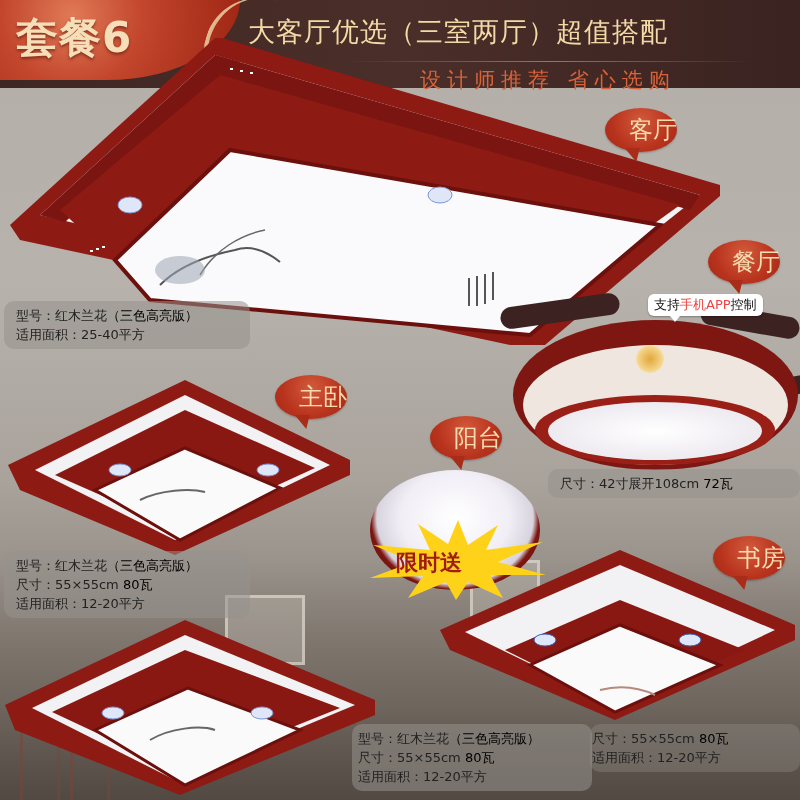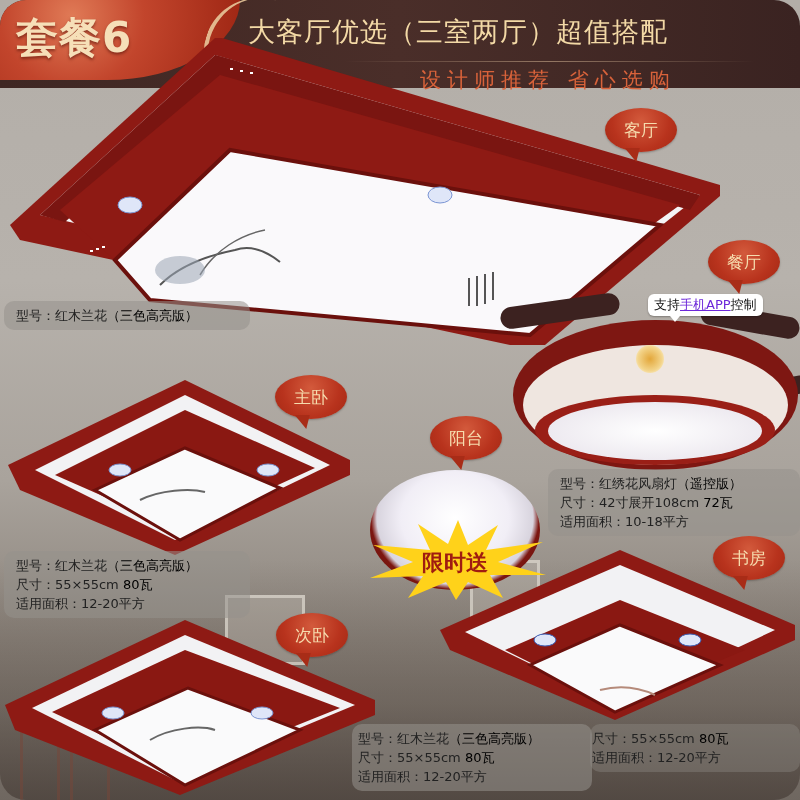--- a/index.html
+++ b/index.html
@@ -2,21 +2,21 @@
 <html><head>
 <meta charset="utf-8">
 <style>
   * { margin: 0; padding: 0; box-sizing: border-box; }
   html, body { width: 800px; height: 800px; overflow: hidden; }
   body {
     font-family: "DejaVu Sans", "Liberation Sans", sans-serif;
     position: relative;
     background: linear-gradient(180deg, #b3aea8 0%, #b7b2ac 35%, #a9a39c 60%, #8c847c 80%, #6f6760 100%);
   }
-  .canvas { position: absolute; left: 0; top: 0; width: 800px; height: 800px; overflow: hidden; border-radius: 26px; }
+  .canvas { position: absolute; left: 0; top: 0; width: 800px; height: 800px; overflow: hidden; }
 
   
   .bg-wall { position: absolute; left: 0; top: 560px; width: 800px; height: 240px;
     background: linear-gradient(180deg, rgba(120,110,100,0.0) 0%, rgba(90,80,72,0.45) 60%, rgba(70,60,54,0.7) 100%); }
   .bg-frame { position: absolute; border: 3px solid rgba(230,225,215,0.6); background: rgba(200,195,185,0.35); }
   .bg-chair { position: absolute; width: 40px; height: 120px; border: 3px solid rgba(120,70,55,0.5); border-radius: 20px 20px 0 0; }
 
   
   .header { position: absolute; left: 0; top: 0; width: 800px; height: 88px; background: #3a2422;
     background: linear-gradient(90deg, #3f2723 0%, #4a2e29 50%, #3a2321 100%); }
@@ -31,48 +31,48 @@
   .headline { position: absolute; left: 248px; top: 14px; font-size: 27px; color: #f3d9a6;
     letter-spacing: 1px; white-space: nowrap; }
   .header-rule { position: absolute; left: 345px; top: 61px; width: 410px; height: 1px;
     background: linear-gradient(90deg, rgba(200,170,140,0) 0%, rgba(200,170,140,0.6) 50%, rgba(200,170,140,0) 100%); }
   .subline { position: absolute; left: 420px; top: 66px; font-size: 21px; color: #d8623a;
     letter-spacing: 6px; white-space: nowrap; }
 
   
   .bubble { position: absolute; width: 72px; height: 44px; border-radius: 50%;
     background: radial-gradient(circle at 50% 30%, #d35a3c 0%, #b8331d 60%, #a32814 100%);
-    color: #f6dcae; font-size: 17px; display: flex; align-items: center; justify-content: center;
+    color: #f6dcae; font-size: 24px; display: flex; align-items: center; justify-content: flex-end;
     box-shadow: 0 1px 2px rgba(0,0,0,0.25); }
   .bubble::after { content: ""; position: absolute; left: 22px; bottom: -10px; width: 0; height: 0;
     border-left: 7px solid transparent; border-right: 8px solid transparent; border-top: 14px solid #a82c17;
     transform: skewX(18deg); }
 
   
   .spec { position: absolute; background: rgba(150,145,140,0.55); border-radius: 10px;
     padding: 5px 12px; font-size: 13px; color: #222; line-height: 19px; white-space: nowrap; }
   .spec .hl { color: #000000; }
 
   
   .lamp { position: absolute; }
 
   
   .fan-blade { position: absolute; background: #3c2220; border-radius: 40px; }
   .drum { position: absolute; border-radius: 50%; }
 
   
   .app-tip { position: absolute; left: 648px; top: 294px; background: #ffffff; border-radius: 6px;
     padding: 2px 6px; font-size: 13px; color: #111; white-space: nowrap; box-shadow: 0 1px 2px rgba(0,0,0,0.3); }
-  .app-tip .blue { color: #6d28d9; text-decoration: underline; }
+  .app-tip .blue { color: #ef4444; }
   .app-tip::after { content: ""; position: absolute; left: 22px; bottom: -6px; width: 0; height: 0;
     border-left: 5px solid transparent; border-right: 5px solid transparent; border-top: 6px solid #fff; }
 
   
   .burst { position: absolute; left: 368px; top: 520px; width: 180px; height: 80px; }
-  .burst-text { position: absolute; left: 422px; top: 548px; font-size: 22px; color: #a01c10; font-weight: bold; white-space: nowrap; }
+  .burst-text { position: absolute; left: 396px; top: 548px; font-size: 22px; color: #a01c10; font-weight: bold; white-space: nowrap; }
 
   
   .dome { position: absolute; left: 370px; top: 470px; width: 170px; height: 120px; border-radius: 50%;
     background: radial-gradient(ellipse at 50% 40%, #ffffff 0%, #f1eef6 45%, #d8d4de 65%, #7c1610 70%, #5a0e0a 100%); }
 </style>
 </head>
 <body>
 
 <div class="canvas">
 
@@ -186,41 +186,37 @@
     </div>
   <div class="bubble" style="left:430px;top:416px;">
       <span>阳台</span>
     </div>
   <div class="bubble" style="left:275px;top:375px;">
       <span>主卧</span>
     </div>
   <div class="bubble" style="left:713px;top:536px;">
       <span>书房</span>
     </div>
-  <div class="bubble" style="left:276px;top:613px;">
-      <span>次卧</span>
-    </div>
 
   <div class="app-tip">
     <span>支持</span><span class="blue">手机APP</span><span>控制</span>
   </div>
 
   <svg class="burst" viewBox="0 0 180 80">
     <polygon fill="#ffd21a" points="90,0 100,25 130,5 118,30 175,22 130,42 178,55 122,55 135,78 100,62 88,80 78,62 40,78 55,56 2,58 45,42 5,25 62,30 50,4 80,24"></polygon>
   </svg>
   <div class="burst-text">限时送</div>
 
   <div class="spec" style="left:4px;top:301px;width:246px;">
     <div><span>型号：</span><span>红木兰花</span><span class="hl">（三色高亮版）</span></div>
+    <div><span>适用面积：</span><span>25-40平方</span></div>
   </div>
 
   <div class="spec" style="left:548px;top:469px;width:252px;">
-    <div><span>型号：</span><span>红绣花风扇灯</span><span class="hl">（遥控版）</span></div>
     <div><span>尺寸：</span><span>42寸展开108cm</span> <span class="hl">72瓦</span></div>
-    <div><span>适用面积：</span><span>10-18平方</span></div>
   </div>
 
   <div class="spec" style="left:4px;top:551px;width:246px;">
     <div><span>型号：</span><span>红木兰花</span><span class="hl">（三色高亮版）</span></div>
     <div><span>尺寸：</span><span>55×55cm</span> <span class="hl">80瓦</span></div>
     <div><span>适用面积：</span><span>12-20平方</span></div>
   </div>
 
   <div class="spec" style="left:352px;top:724px;width:240px;padding-left:6px;">
     <div><span>型号：</span><span>红木兰花</span><span class="hl">（三色高亮版）</span></div>

